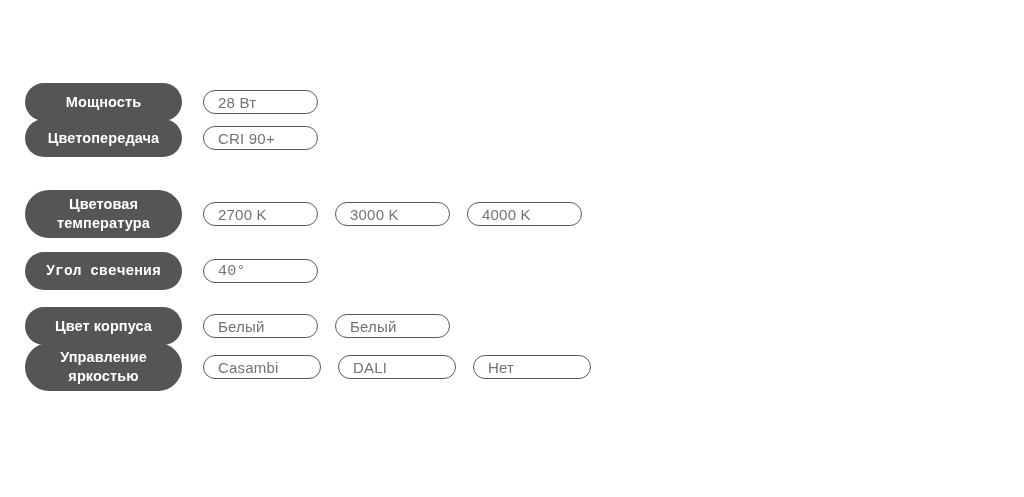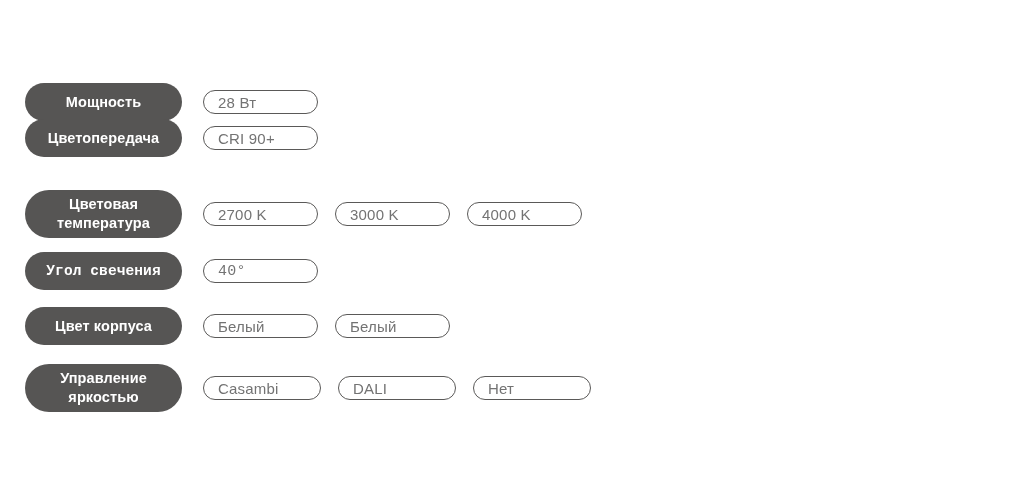--- a/index.html
+++ b/index.html
@@ -115,21 +115,21 @@
   </div>
 
   <div class="spec-row h1" style="top:307px;">
     <div class="row-label">Цвет корпуса</div>
     <div class="options">
       <div class="option-pill">Белый</div>
       <div class="option-pill">Белый</div>
     </div>
   </div>
 
-  <div class="spec-row h2" style="top:364px;">
+  <div class="spec-row h2" style="top:343px;">
     <div class="row-label">Управление
 яркостью</div>
     <div class="options">
       <div class="option-pill w-wide">Casambi</div>
       <div class="option-pill w-wide">DALI</div>
       <div class="option-pill w-wide">Нет</div>
     </div>
   </div>
 
 </div>

